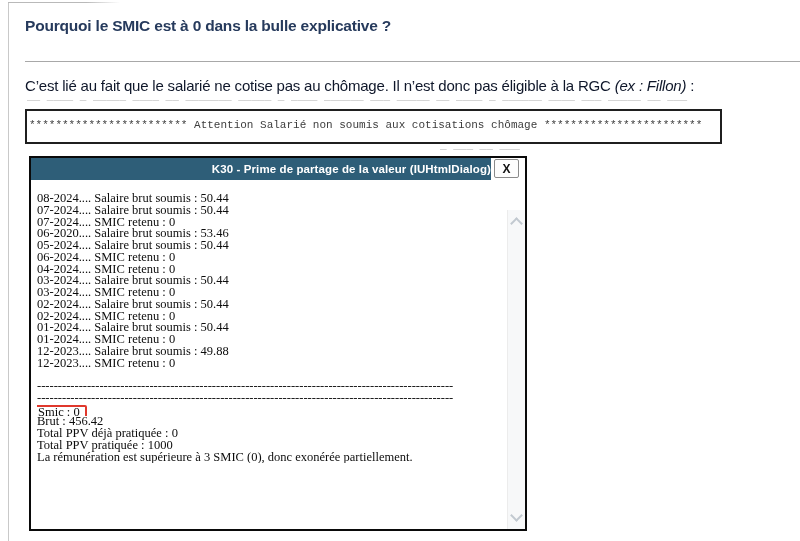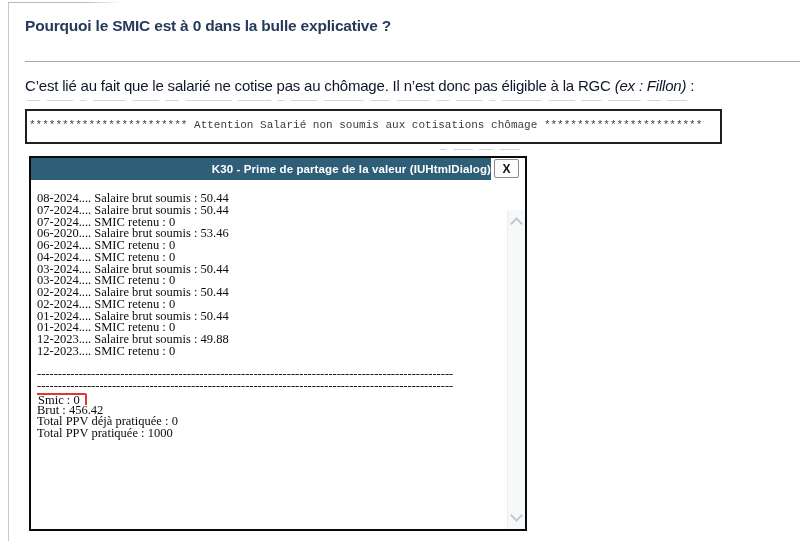--- a/index.html
+++ b/index.html
@@ -75,37 +75,39 @@
         <div class="close-btn">X</div>
       </div>
     </div>
 
     <div class="dlg-content">
       <div class="dlg-lines">
           <div class="dlg-line">08-2024.... Salaire brut soumis : 50.44</div>
           <div class="dlg-line">07-2024.... Salaire brut soumis : 50.44</div>
           <div class="dlg-line">07-2024.... SMIC retenu : 0</div>
           <div class="dlg-line">06-2020.... Salaire brut soumis : 53.46</div>
+          <div class="dlg-line">05-2024.... Salaire brut soumis : 50.44</div>
           <div class="dlg-line">06-2024.... SMIC retenu : 0</div>
           <div class="dlg-line">04-2024.... SMIC retenu : 0</div>
           <div class="dlg-line">03-2024.... Salaire brut soumis : 50.44</div>
           <div class="dlg-line">03-2024.... SMIC retenu : 0</div>
           <div class="dlg-line">02-2024.... Salaire brut soumis : 50.44</div>
           <div class="dlg-line">02-2024.... SMIC retenu : 0</div>
           <div class="dlg-line">01-2024.... Salaire brut soumis : 50.44</div>
           <div class="dlg-line">01-2024.... SMIC retenu : 0</div>
           <div class="dlg-line">12-2023.... Salaire brut soumis : 49.88</div>
           <div class="dlg-line">12-2023.... SMIC retenu : 0</div>
           <div class="dlg-line">&nbsp;</div>
           <div class="dlg-line">----------------------------------------------------------------------------------------------------</div>
           <div class="dlg-line">----------------------------------------------------------------------------------------------------</div>
           <div class="dlg-line"><span class="red-box" style="border-color: rgb(224, 56, 44);">Smic : 0</span></div>
           <div class="dlg-line">Brut : 456.42</div>
           <div class="dlg-line">Total PPV déjà pratiquée : 0</div>
           <div class="dlg-line">Total PPV pratiquée : 1000</div>
+          <div class="dlg-line">La rémunération est supérieure à 3 SMIC (0), donc exonérée partiellement.</div>
         </div>
       <div class="scrollbar">
         <div class="chev chev-up"></div>
         <div class="chev chev-down"></div>
       </div>
     </div>
 
   </div>
 
 </div>

